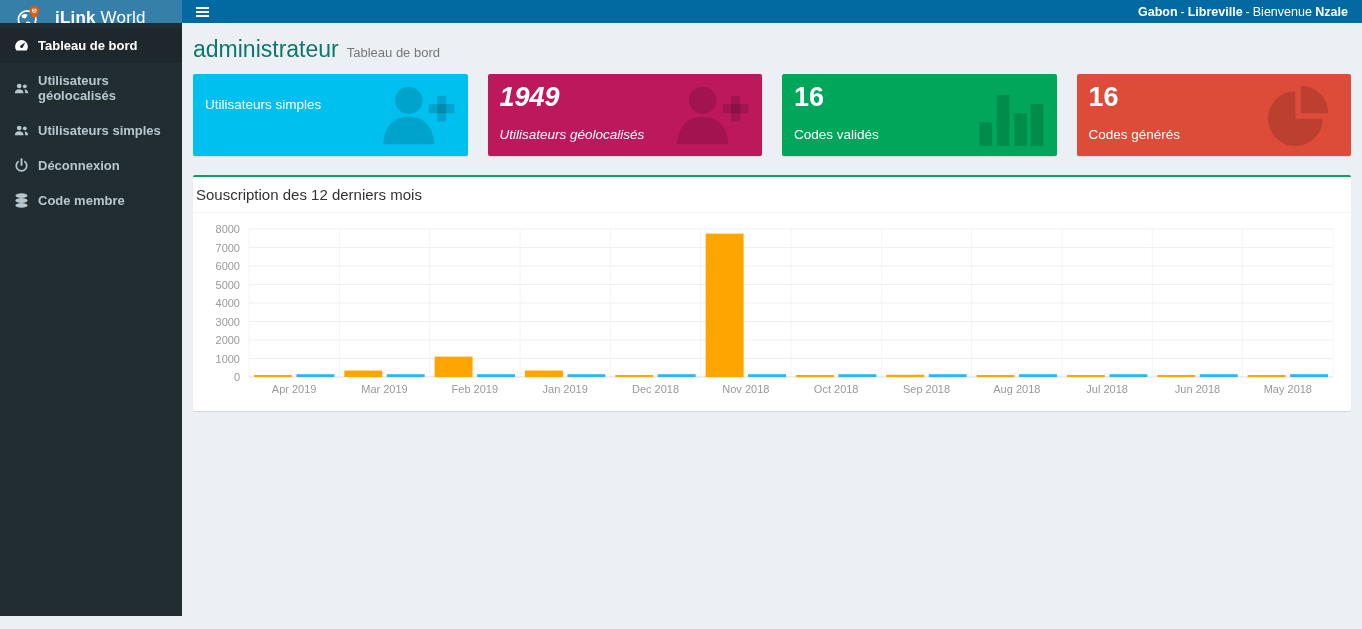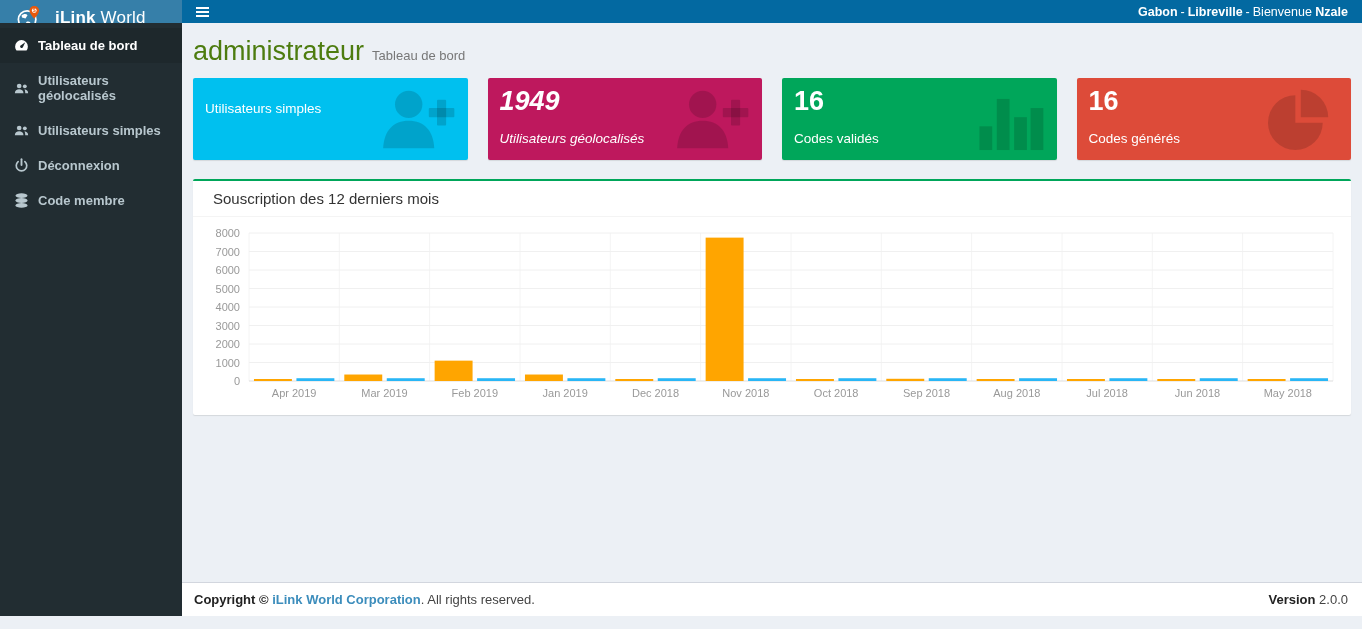--- a/index.html
+++ b/index.html
@@ -27,36 +27,36 @@
   .main { flex: 1; display: flex; flex-direction: column; background: #ecf0f5; }
 
   
   .side-item { display: flex; align-items: center; gap: 9px; padding: 10px 14px;
                color: #b8c7ce; font-size: 13px; font-weight: 600; cursor: pointer; }
   .side-item.active { background: #1e282c; color: #fff; }
   .side-item svg { width: 15px; height: 15px; flex: none; }
 
   
   .content-header { padding: 13px 11px 11px; }
-  .content-header h1 { font-size: 27px; font-weight: 500; color: #4d7c0f; display: inline; }
+  .content-header h1 { font-size: 23px; font-weight: 500; color: #0f766e; display: inline; }
   .content-header small { font-size: 13px; font-weight: 400; color: #777; margin-left: 8px; }
 
   
   .cards { display: grid; grid-template-columns: repeat(4, 1fr); gap: 20px; margin: 0 11px; }
   .small-box { position: relative; height: 82px; border-radius: 2px; color: #fff;
                padding: 9px 12px; box-shadow: 0 1px 1px rgba(0,0,0,.1); overflow: hidden; cursor: pointer; }
   .small-box .value { font-size: 27px; font-weight: 700; line-height: 1.1; }
   .small-box .label { font-size: 13.5px; margin-top: 14px; }
   .small-box .big-icon { position: absolute; right: 10px; top: 6px; }
   .small-box .big-icon svg { width: 84px; height: 70px; fill: rgba(0,0,0,.15); }
 
   
   .panel { background: #fff; margin: 19px 11px 0; border-top: 2px solid #00a65a;
            border-radius: 2px; box-shadow: 0 1px 1px rgba(0,0,0,.1); }
-  .panel-title { font-size: 15px; color: #333; padding: 9px 20px; border-bottom: 1px solid #f4f4f4; }
+  .panel-title { font-size: 15px; color: #333; padding: 9px 3px; border-bottom: 1px solid #f4f4f4; }
   .panel-body { padding: 8px 10px 8px; }
 
   
   .footer { margin-top: auto; background: #fff; border-top: 1px solid #d2d6de;
             padding: 9px 14px 9px 12px; font-size: 13px; color: #444;
             display: flex; justify-content: space-between; }
   .footer a { color: #3c8dbc; font-weight: 700; text-decoration: none; cursor: pointer; }
   .footer b { font-weight: 700; color: #222; }
 </style>
 </head>
@@ -251,24 +251,14 @@
             <rect x="954.3016666666666" y="154" width="37.94" height="2" fill="#ffa500"></rect>
             <rect x="996.7583333333333" y="153.225" width="37.94" height="2.775" fill="#29b6f6"></rect>
             <text x="994.5" y="172" text-anchor="middle" fill="#999999" font-size="11" font-family="Liberation Sans, sans-serif">Jun 2018</text>
             <rect x="1044.6349999999998" y="154" width="37.94" height="2" fill="#ffa500"></rect>
             <rect x="1087.0916666666665" y="153.225" width="37.94" height="2.775" fill="#29b6f6"></rect>
             <text x="1084.8333333333333" y="172" text-anchor="middle" fill="#999999" font-size="11" font-family="Liberation Sans, sans-serif">May 2018</text>
           </svg>
       </div>
     </div>
 
-    <footer class="footer">
-      <div>
-        <b>Copyright ©</b>
-        <a>iLink World Corporation</a><span>. All rights reserved.</span>
-      </div>
-      <div>
-        <b>Version</b>
-        <span>2.0.0</span>
-      </div>
-    </footer>
   </div>
 </div>
 
 </body></html>

